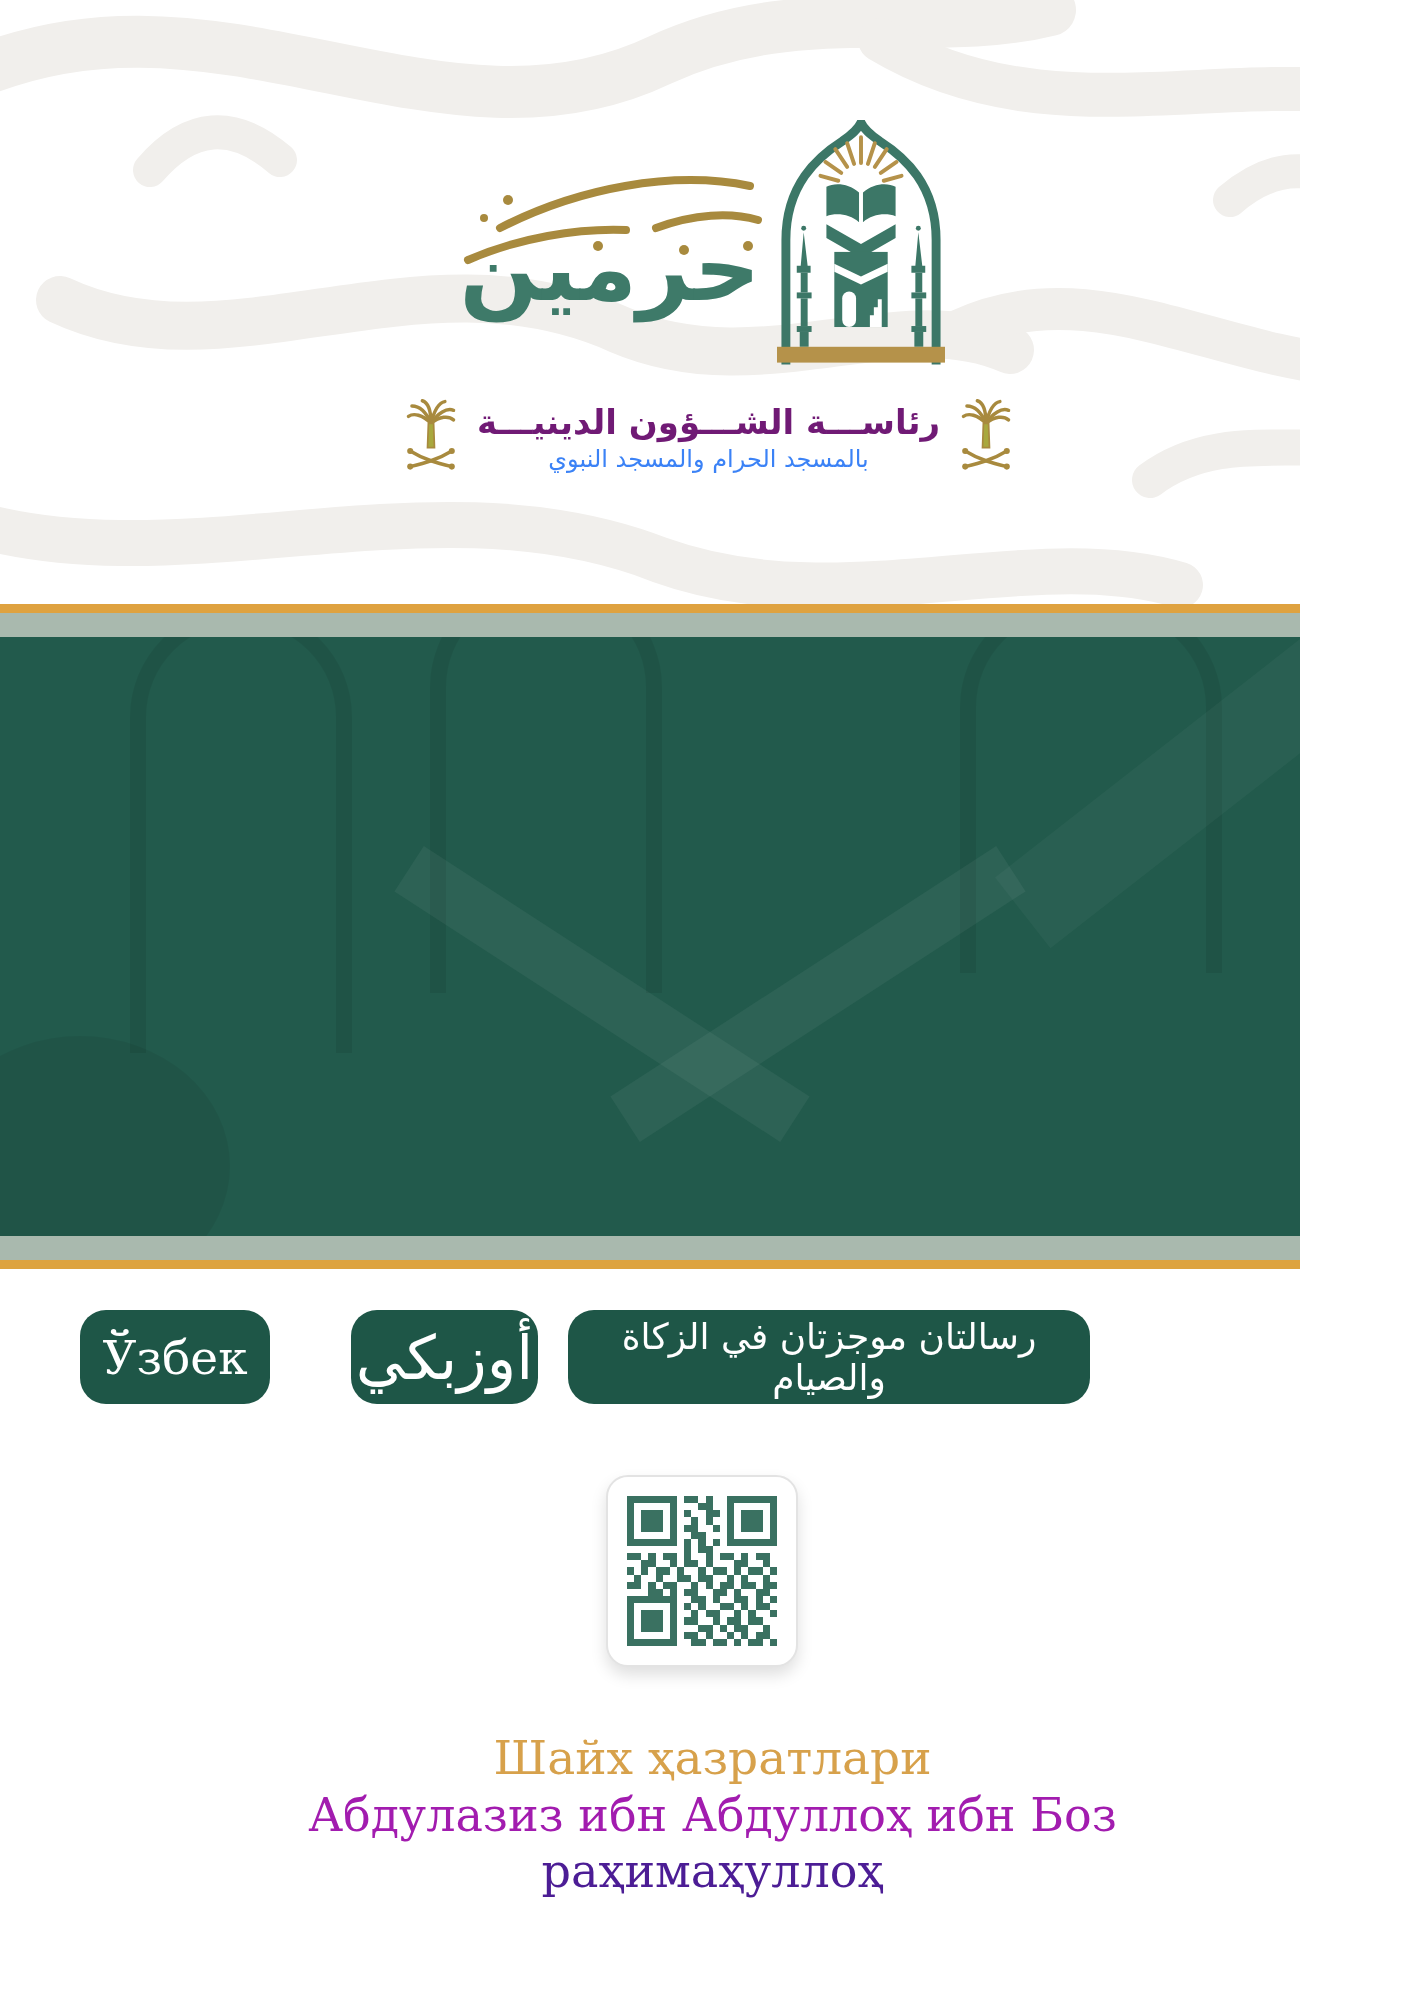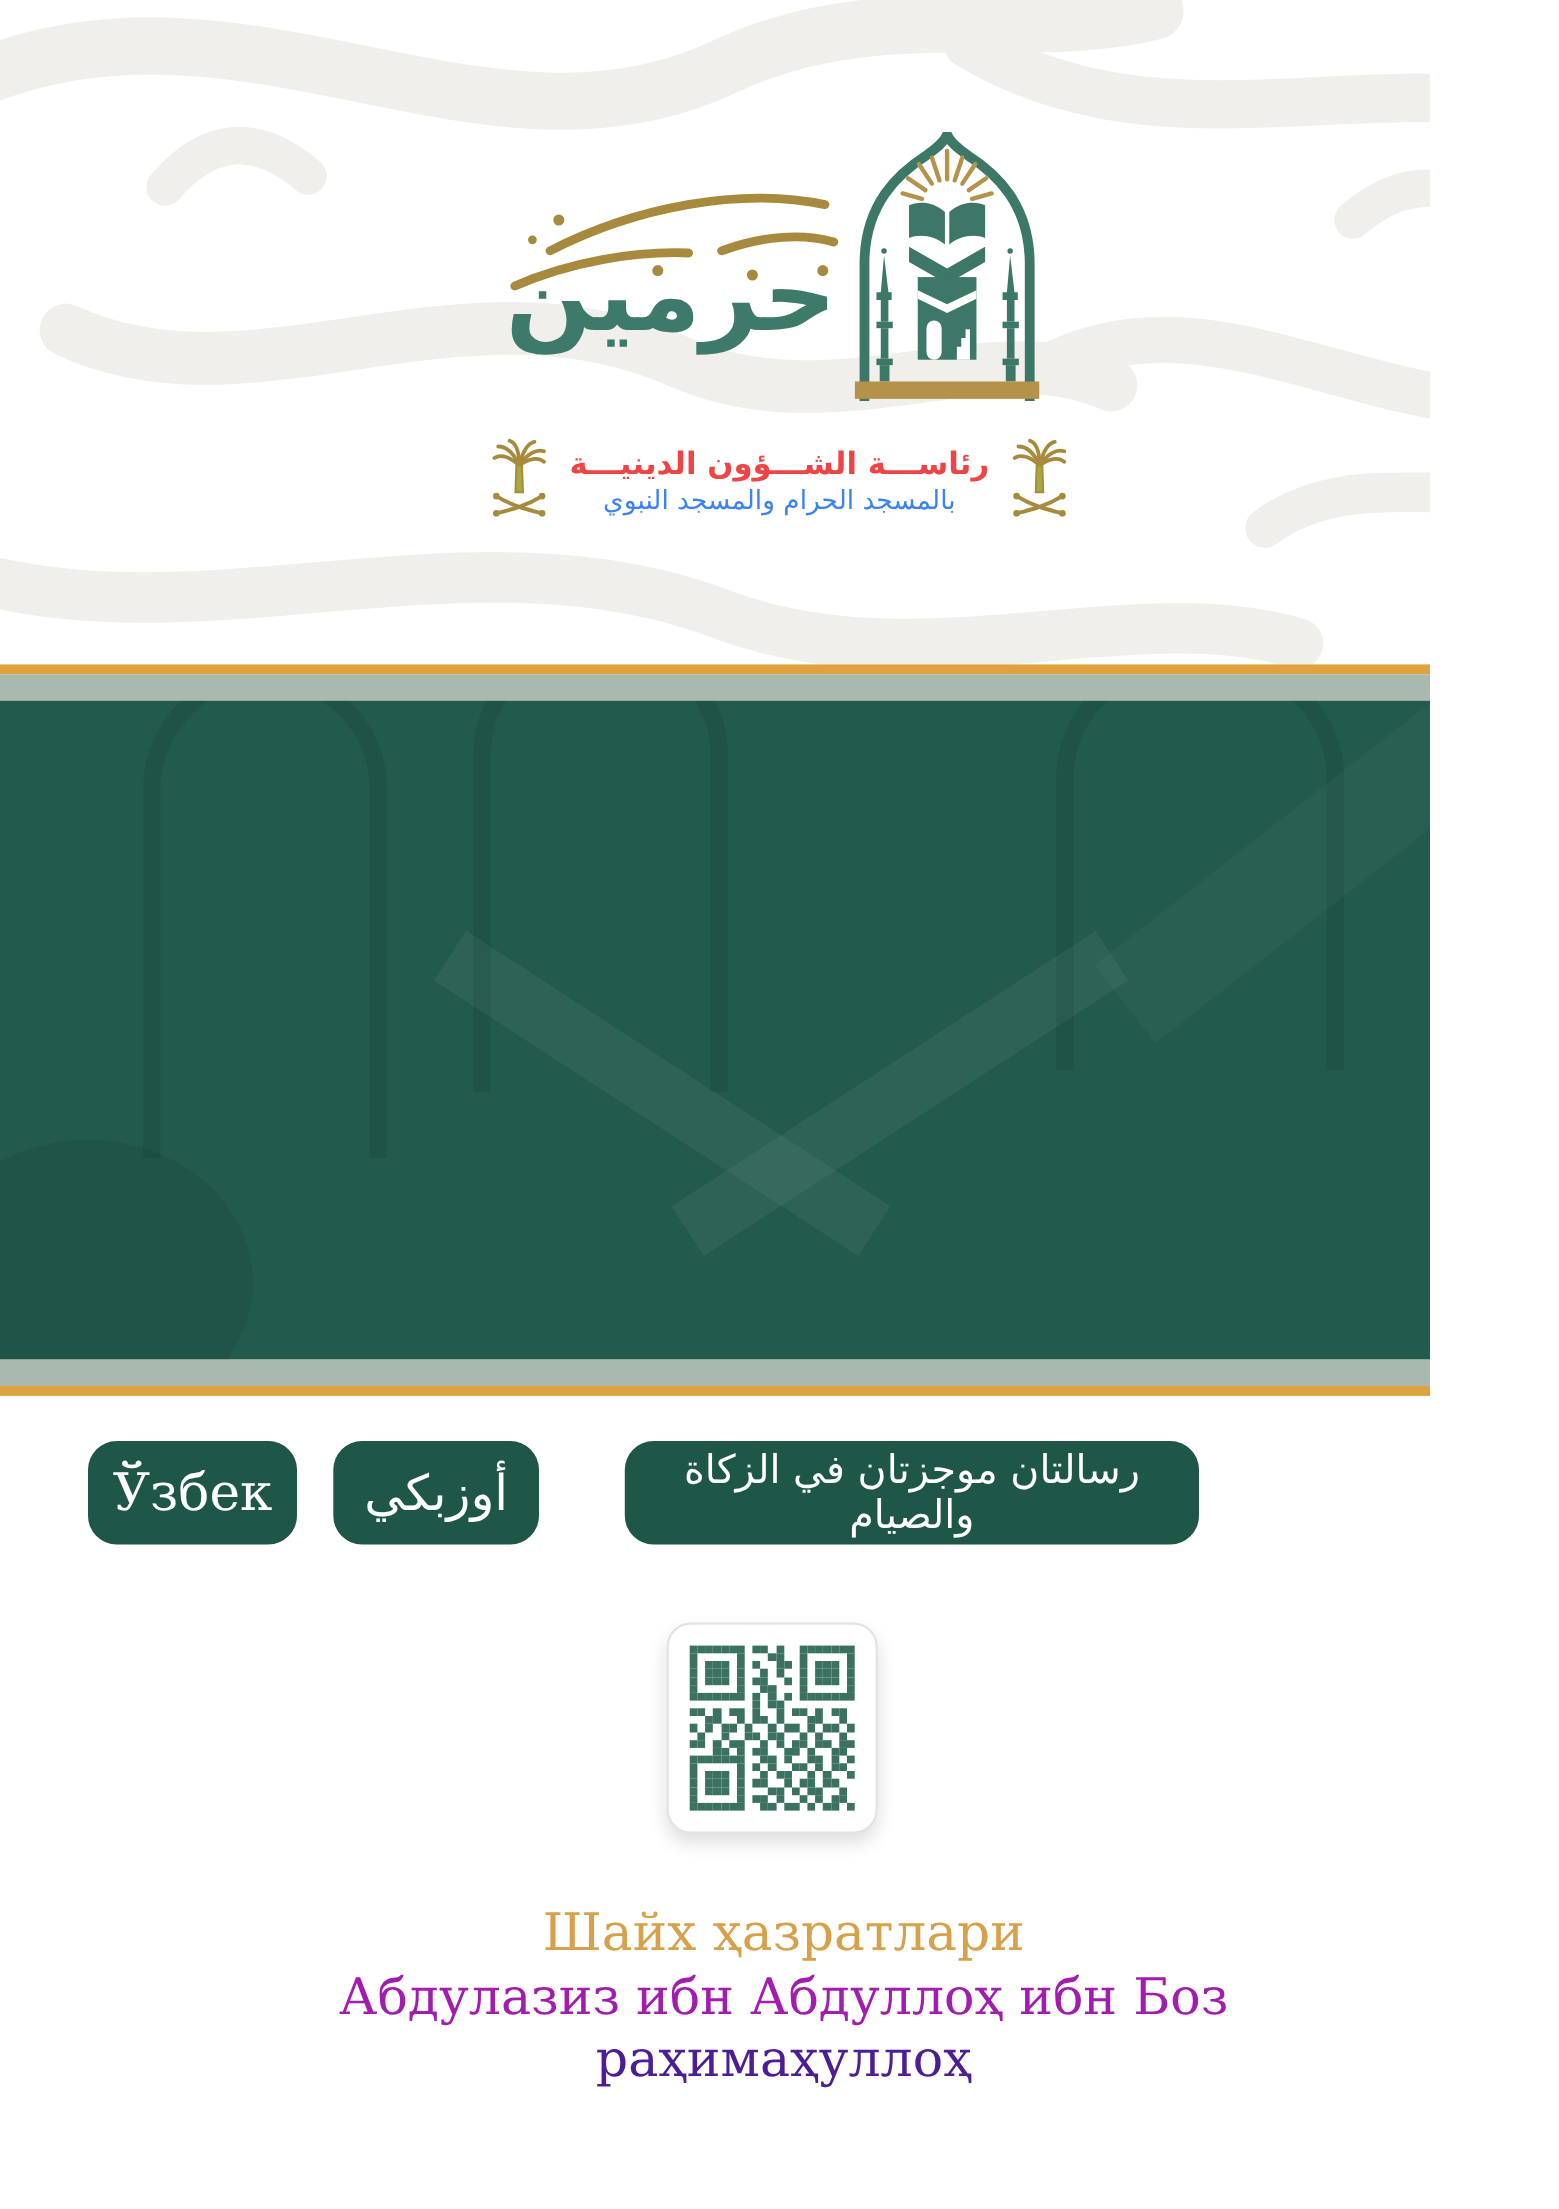--- a/index.html
+++ b/index.html
@@ -12,21 +12,21 @@
   .watermark{position:absolute;top:0;left:0;}
   .logo-calligraphy{position:absolute;left:448px;top:142px;}
   .mosque-emblem{position:absolute;left:777px;top:120px;}
   .org-row{
     position:absolute;top:394px;left:0;width:1417px;
     display:flex;justify-content:center;align-items:center;gap:20px;
   }
   .org-text{text-align:center;}
   .org-line1{
     direction:rtl;font-family:"DejaVu Sans","Liberation Sans",sans-serif;
-    font-weight:bold;font-size:28px;color:#ef4444;line-height:1.25;
+    font-weight:bold;font-size:34px;color:#701a75;line-height:1.25;
   }
   .org-line2{
     direction:rtl;font-family:"DejaVu Sans","Liberation Sans",sans-serif;
     font-size:24px;color:#3b82f6;line-height:1.35;
   }
   
   .bar{position:absolute;left:0;width:1417px;}
   .bar-gold-top{top:604px;height:9px;background:#dfa23f;}
   .bar-sage-top{top:613px;height:24px;background:#a9b9ae;}
   .banner{position:absolute;top:637px;left:0;width:1417px;height:599px;background:#225a4c;overflow:hidden;}
@@ -49,21 +49,21 @@
     background:rgba(0,0,0,0.06);border-radius:50%;}
   
   .lang-btn{
     position:absolute;top:1310px;height:94px;background:#1e5647;border-radius:26px;
     display:flex;align-items:center;justify-content:center;color:#ffffff;cursor:pointer;text-align:center;
   }
   .btn-uz{left:80px;width:190px;font-size:47px;font-family:"DejaVu Serif","Liberation Serif",serif;}
   .btn-ar1{left:303px;width:187px;}
   .btn-ar2{left:568px;width:522px;}
   .ar{direction:rtl;font-family:"DejaVu Sans","Liberation Sans",sans-serif;}
-  .btn-ar1{font-size:45px;}
+  .btn-ar1{font-size:61px;margin-left:48px;}
   .btn-ar2{font-size:36px;}
   
   .qr-card{
     position:absolute;left:606px;top:1475px;width:188px;height:188px;background:#ffffff;
     border:2px solid #e3e3e3;border-radius:22px;box-shadow:0 8px 16px rgba(0,0,0,0.13);
     display:flex;align-items:center;justify-content:center;cursor:pointer;
   }
   .qr{display:grid;grid-template-columns:repeat(21,1fr);grid-template-rows:repeat(21,1fr);
     width:150px;height:150px;}
   .qr span.on{background:#3a7161;}

